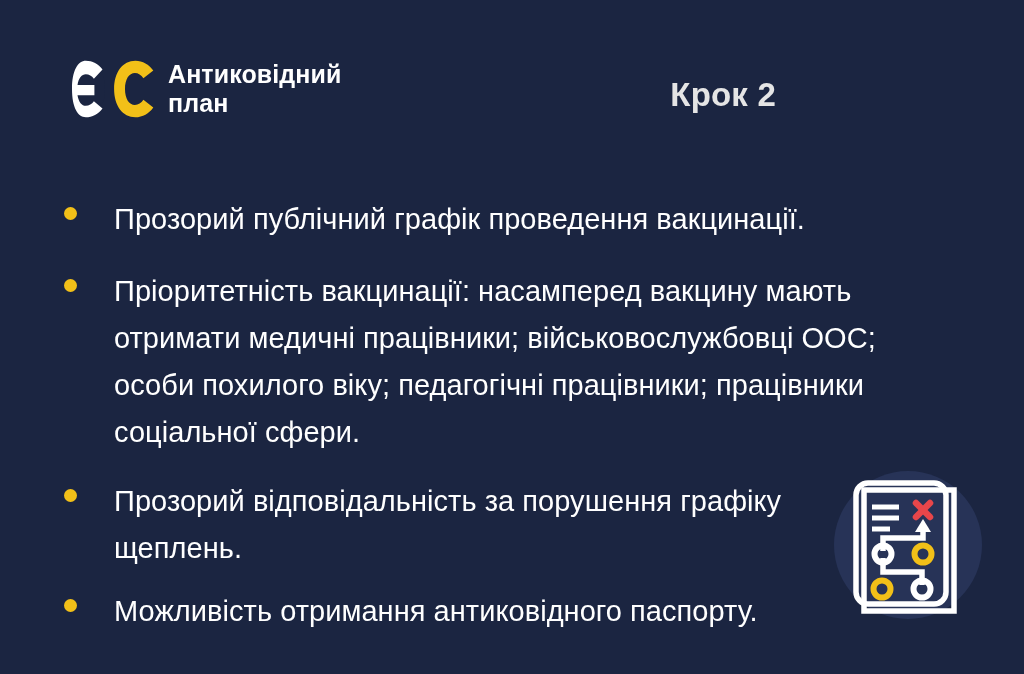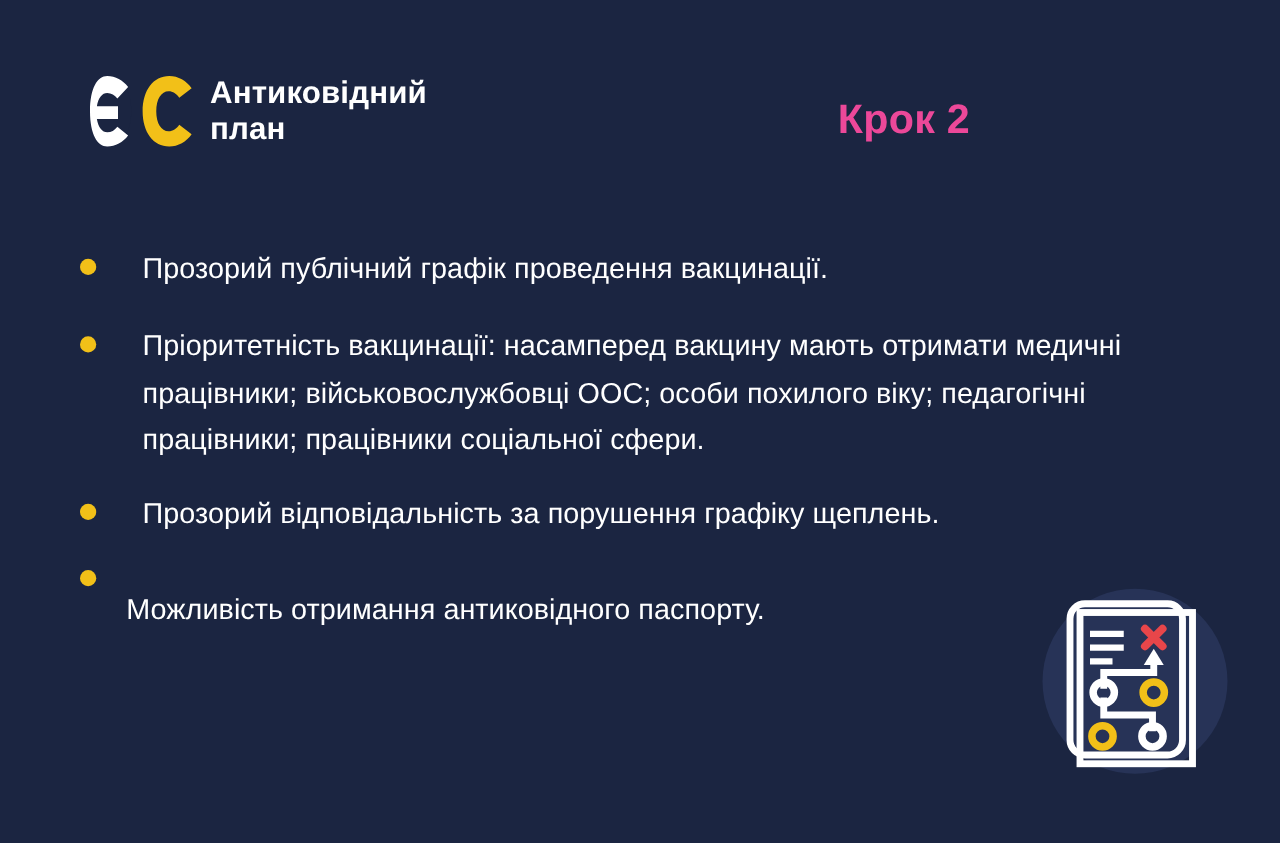--- a/index.html
+++ b/index.html
@@ -48,52 +48,52 @@
     font-size: 25px;
     font-weight: bold;
     line-height: 1.18;
     letter-spacing: 0.1px;
     white-space: pre-line;
   }
   .step-label {
     position: absolute;
     right: 68px;
     top: 76px;
-    color: #ec4899;
+    color: #e5e5e5;
     font-size: 33px;
     font-weight: bold;
     letter-spacing: 0.2px;
   }
 
   
   .bullets {
     position: absolute;
     left: 64px;
     top: 196px;
     width: 840px;
   }
   .bullet {
     position: relative;
     display: flex;
     align-items: flex-start;
     margin-bottom: 30px;
   }
-  .bullet:last-child { margin-bottom: 0; flex-direction: column; }
+  .bullet:last-child { margin-bottom: 0; }
   .bullet-dot {
     flex: none;
     width: 13px;
     height: 13px;
     border-radius: 50%;
     background: #f2c018;
     margin-top: 11px;
     margin-right: 0;
   }
   .bullet-text {
     color: #ffffff;
-    font-size: 23px;
+    font-size: 29px;
     line-height: 1.62;
     margin-left: 37px;
     letter-spacing: 0.05px;
   }
 
   
   .bullet.b1 { margin-bottom: 25px; }
   .bullet.b2 { margin-bottom: 22px; }
   .bullet.b3 { margin-bottom: 16px; }
 

